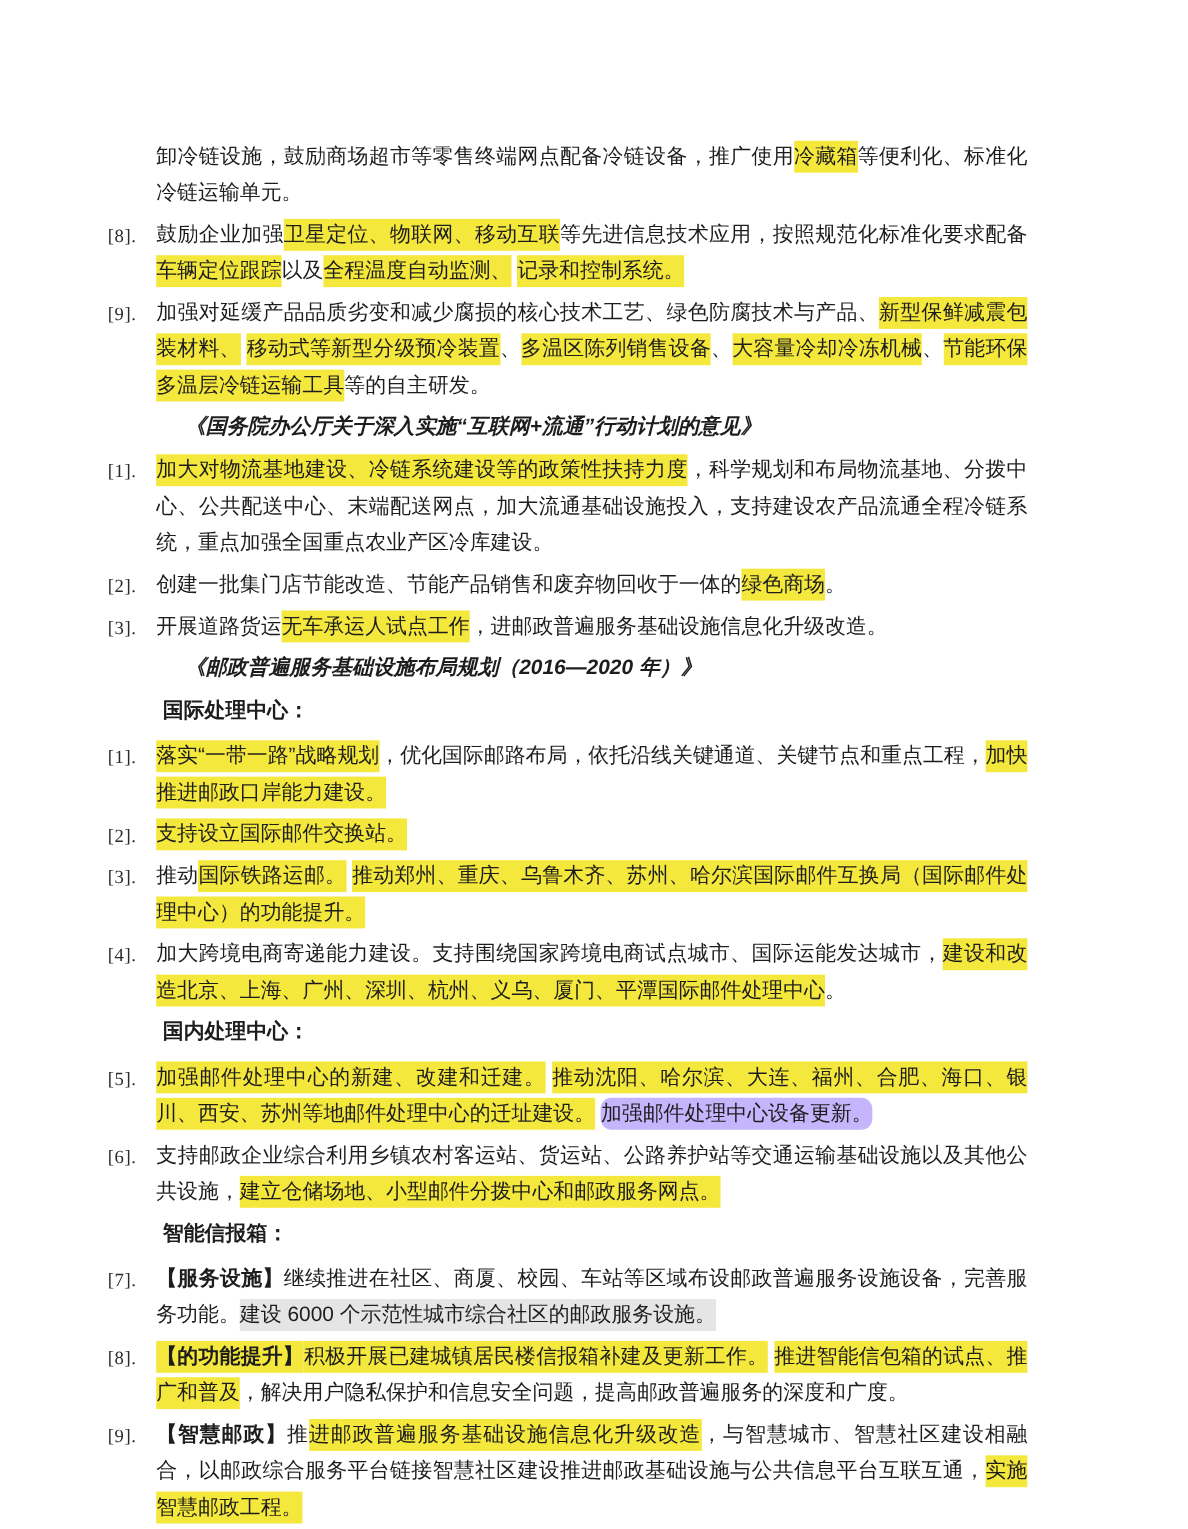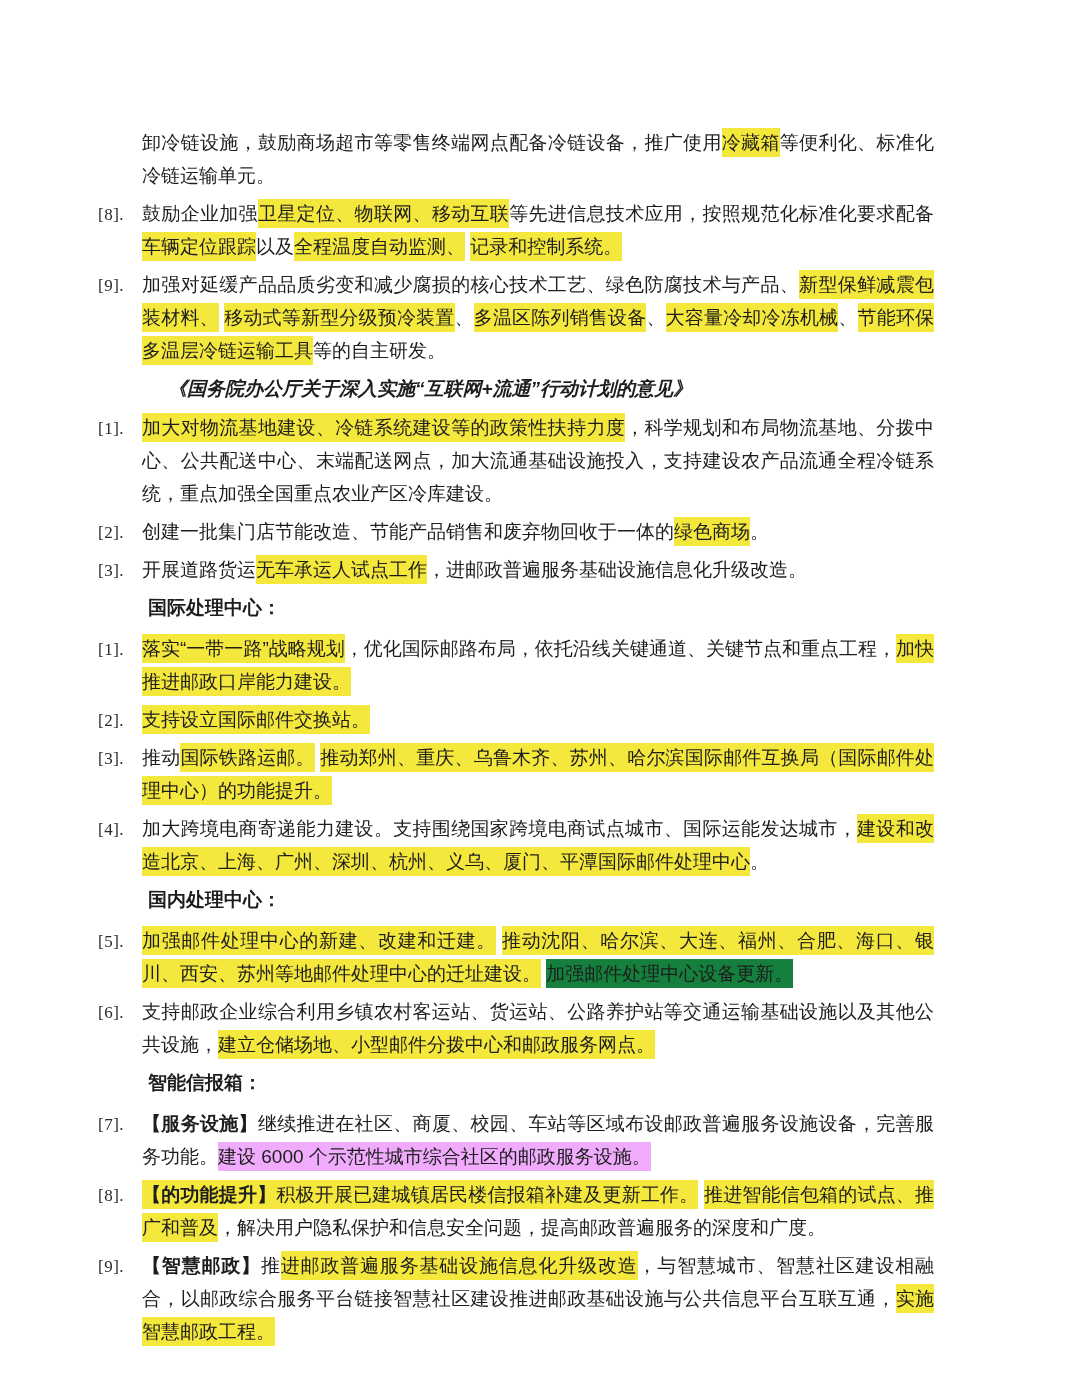--- a/index.html
+++ b/index.html
@@ -64,26 +64,27 @@
 
 <div class="page" style="color: rgb(29, 29, 29); background: rgb(255, 255, 255);">
   <div class="content">
       <div class="block continuation"><span class="plain">卸冷链设施，鼓励商场超市等零售终端网点配备冷链设备，推广使用</span><mark class="hl" style="background: rgb(245, 232, 60);">冷藏箱</mark><span class="plain">等便利化、标准化冷链运输单元。</span></div>
       <div class="block numbered"><span class="num">[8].</span><span class="plain">鼓励企业加强</span><mark class="hl" style="background: rgb(245, 232, 60);">卫星定位、物联网、移动互联</mark><span class="plain">等先进信息技术应用，按照规范化标准化要求配备</span><mark class="hl" style="background: rgb(245, 232, 60);">车辆定位跟踪</mark><span class="plain">以及</span><mark class="hl" style="background: rgb(245, 232, 60);">全程温度自动监测、</mark><span class="plain"> </span><mark class="hl" style="background: rgb(245, 232, 60);">记录和控制系统。</mark></div>
       <div class="block numbered"><span class="num">[9].</span><span class="plain">加强对延缓产品品质劣变和减少腐损的核心技术工艺、绿色防腐技术与产品、</span><mark class="hl" style="background: rgb(245, 232, 60);">新型保鲜减震包装材料、</mark><span class="plain"> </span><mark class="hl" style="background: rgb(245, 232, 60);">移动式等新型分级预冷装置</mark><span class="plain">、</span><mark class="hl" style="background: rgb(245, 232, 60);">多温区陈列销售设备</mark><span class="plain">、</span><mark class="hl" style="background: rgb(245, 232, 60);">大容量冷却冷冻机械</mark><span class="plain">、</span><mark class="hl" style="background: rgb(245, 232, 60);">节能环保多温层冷链运输工具</mark><span class="plain">等的自主研发。</span></div>
       <div class="block doc-title"><span class="plain bold">《国务院办公厅关于深入实施“互联网+流通”行动计划的意见》</span></div>
       <div class="block numbered"><span class="num">[1].</span><mark class="hl" style="background: rgb(245, 232, 60);">加大对物流基地建设、冷链系统建设等的政策性扶持力度</mark><span class="plain">，科学规划和布局物流基地、分拨中心、公共配送中心、末端配送网点，加大流通基础设施投入，支持建设农产品流通全程冷链系统，重点加强全国重点农业产区冷库建设。</span></div>
       <div class="block numbered"><span class="num">[2].</span><span class="plain">创建一批集门店节能改造、节能产品销售和废弃物回收于一体的</span><mark class="hl" style="background: rgb(245, 232, 60);">绿色商场</mark><span class="plain">。</span></div>
       <div class="block numbered"><span class="num">[3].</span><span class="plain">开展道路货运</span><mark class="hl" style="background: rgb(245, 232, 60);">无车承运人试点工作</mark><span class="plain">，进邮政普遍服务基础设施信息化升级改造。</span></div>
+      <div class="block doc-title"><span class="plain bold">《邮政普遍服务基础设施布局规划（2016—2020 年）》</span></div>
       <div class="block section-label"><span class="plain bold">国际处理中心：</span></div>
       <div class="block numbered"><span class="num">[1].</span><mark class="hl" style="background: rgb(245, 232, 60); margin-top: 33px;">落实“一带一路”战略规划</mark><span class="plain">，优化国际邮路布局，依托沿线关键通道、关键节点和重点工程，</span><mark class="hl" style="background: rgb(245, 232, 60);">加快推进邮政口岸能力建设。</mark></div>
       <div class="block numbered"><span class="num">[2].</span><mark class="hl" style="background: rgb(245, 232, 60);">支持设立国际邮件交换站。</mark></div>
       <div class="block numbered"><span class="num">[3].</span><span class="plain">推动</span><mark class="hl" style="background: rgb(245, 232, 60);">国际铁路运邮。</mark><span class="plain"> </span><mark class="hl" style="background: rgb(245, 232, 60);">推动郑州、重庆、乌鲁木齐、苏州、哈尔滨国际邮件互换局（国际邮件处理中心）的功能提升。</mark></div>
       <div class="block numbered"><span class="num">[4].</span><span class="plain">加大跨境电商寄递能力建设。支持围绕国家跨境电商试点城市、国际运能发达城市，</span><mark class="hl" style="background: rgb(245, 232, 60);">建设和改造北京、上海、广州、深圳、杭州、义乌、厦门、平潭国际邮件处理中心</mark><span class="plain">。</span></div>
       <div class="block section-label"><span class="plain bold">国内处理中心：</span></div>
-      <div class="block numbered"><span class="num">[5].</span><mark class="hl" style="background: rgb(245, 232, 60);">加强邮件处理中心的新建、改建和迁建。</mark><span class="plain"> </span><mark class="hl" style="background: rgb(245, 232, 60);">推动沈阳、哈尔滨、大连、福州、合肥、海口、银川、西安、苏州等地邮件处理中心的迁址建设。</mark><span class="plain"> </span><mark class="hl" style="background: #15803d;">加强邮件处理中心设备更新。</mark></div>
+      <div class="block numbered"><span class="num">[5].</span><mark class="hl" style="background: rgb(245, 232, 60);">加强邮件处理中心的新建、改建和迁建。</mark><span class="plain"> </span><mark class="hl" style="background: rgb(245, 232, 60);">推动沈阳、哈尔滨、大连、福州、合肥、海口、银川、西安、苏州等地邮件处理中心的迁址建设。</mark><span class="plain"> </span><mark class="hl" style="background: #c4b5fd; border-radius: 10px;">加强邮件处理中心设备更新。</mark></div>
       <div class="block numbered"><span class="num">[6].</span><span class="plain">支持邮政企业综合利用乡镇农村客运站、货运站、公路养护站等交通运输基础设施以及其他公共设施，</span><mark class="hl" style="background: rgb(245, 232, 60);">建立仓储场地、小型邮件分拨中心和邮政服务网点。</mark></div>
       <div class="block section-label"><span class="plain bold">智能信报箱：</span></div>
-      <div class="block numbered"><span class="num">[7].</span><span class="plain bold">【服务设施】</span><span class="plain">继续推进在社区、商厦、校园、车站等区域布设邮政普遍服务设施设备，完善服务功能。</span><mark class="hl" style="background: #f0abfc;">建设 6000 个示范性城市综合社区的邮政服务设施。</mark></div>
+      <div class="block numbered"><span class="num">[7].</span><span class="plain bold">【服务设施】</span><span class="plain">继续推进在社区、商厦、校园、车站等区域布设邮政普遍服务设施设备，完善服务功能。</span><mark class="hl" style="background: #e5e5e5;">建设 6000 个示范性城市综合社区的邮政服务设施。</mark></div>
       <div class="block numbered"><span class="num">[8].</span><mark class="hl bold" style="background: rgb(245, 232, 60);">【的功能提升】</mark><mark class="hl" style="background: rgb(245, 232, 60);">积极开展已建城镇居民楼信报箱补建及更新工作。</mark><span class="plain"> </span><mark class="hl" style="background: rgb(245, 232, 60);">推进智能信包箱的试点、推广和普及</mark><span class="plain">，解决用户隐私保护和信息安全问题，提高邮政普遍服务的深度和广度。</span></div>
       <div class="block numbered"><span class="num">[9].</span><span class="plain bold">【智慧邮政】</span><span class="plain">推</span><mark class="hl" style="background: rgb(245, 232, 60);">进邮政普遍服务基础设施信息化升级改造</mark><span class="plain">，与智慧城市、智慧社区建设相融合，以邮政综合服务平台链接智慧社区建设推进邮政基础设施与公共信息平台互联互通，</span><mark class="hl" style="background: rgb(245, 232, 60);">实施智慧邮政工程。</mark></div>
     </div>
 </div>
 
 </body></html>

